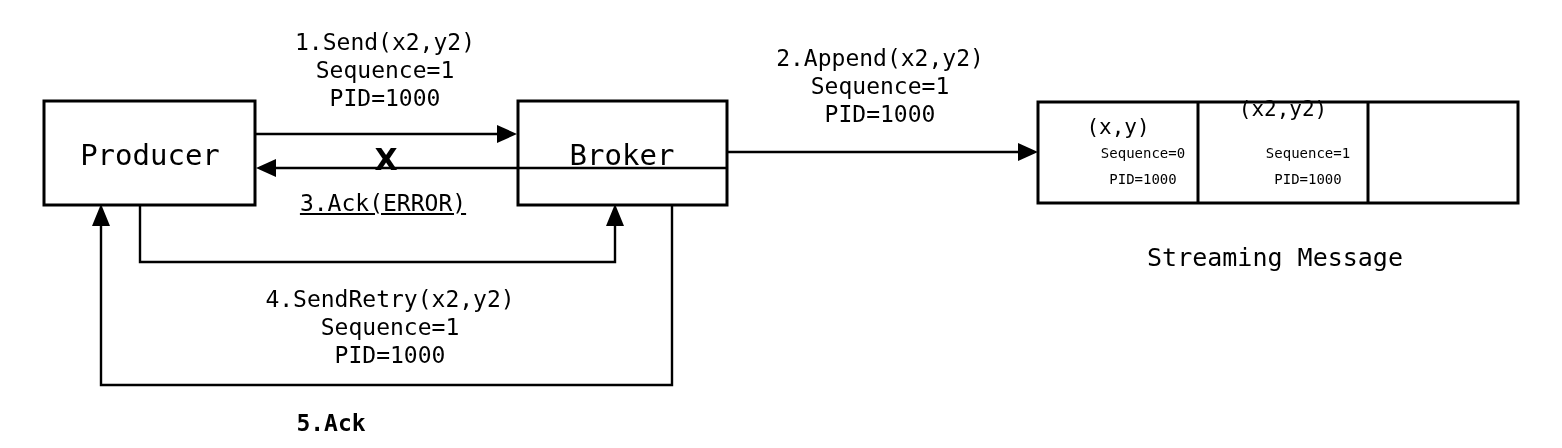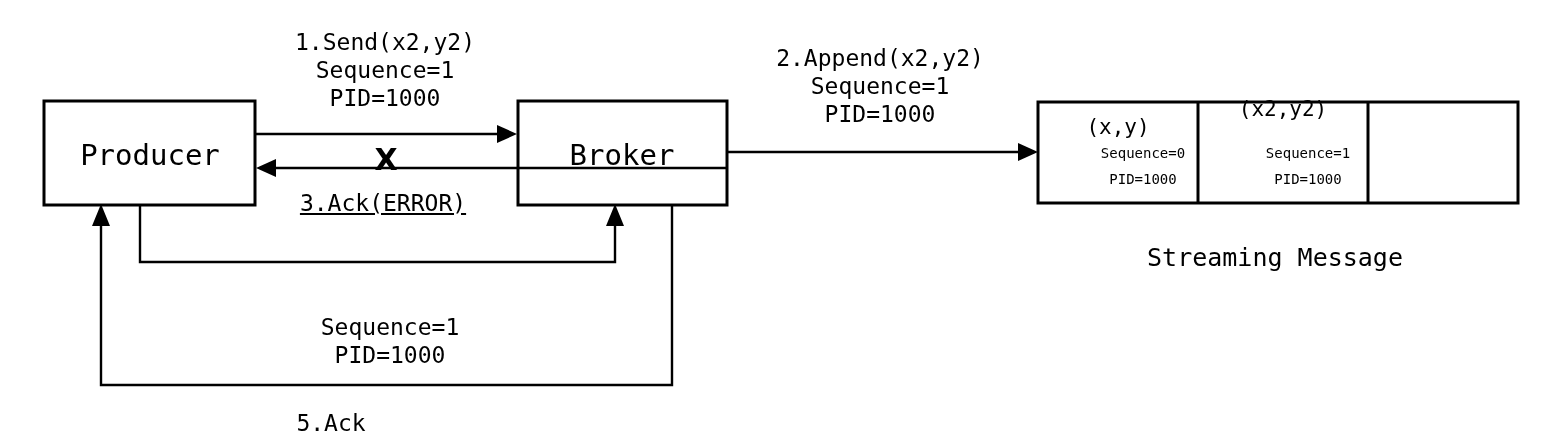--- a/index.html
+++ b/index.html
@@ -120,24 +120,25 @@
   <div class="txt edge-label" style="left:385px; top:98px;">PID=1000</div>
 
   <div class="txt edge-label" style="left:880px; top:58px;text-align:right;">2.Append(x2,y2)</div>
   <div class="txt edge-label" style="left:880px; top:86px;">Sequence=1</div>
   <div class="txt edge-label" style="left:880px; top:114px;">PID=1000</div>
 
   <div class="txt cross-mark" style="left:386px; top:160px;">X</div>
 
   <div class="txt edge-label" style="left:383px; top:203px;text-decoration:underline;">3.Ack(ERROR)</div>
 
+  <div class="txt edge-label" style="left:390px; top:299px;">4.SendRetry(x2,y2)</div>
   <div class="txt edge-label" style="left:390px; top:327px;">Sequence=1</div>
   <div class="txt edge-label" style="left:390px; top:355px;">PID=1000</div>
 
-  <div class="txt edge-label" style="left:331px; top:423px;">5.Ack</div>
+  <div class="txt edge-label" style="left:331px; top:423px;font-weight:bold;">5.Ack</div>
 
   <div class="txt cell-head" style="left:1118px; top:127px;">(x,y)</div>
   <div class="txt cell-label" style="left:1118px; top:153px;">Sequence=0</div>
   <div class="txt cell-label" style="left:1118px; top:179px;">PID=1000</div>
 
   <div class="txt cell-head" style="left:1283px; top:109px;">(x2,y2)</div>
   <div class="txt cell-label" style="left:1283px; top:153px;">Sequence=1</div>
   <div class="txt cell-label" style="left:1283px; top:179px;">PID=1000</div>
 
   <div class="txt cell-label" style="left:1443px; top:153px;"></div>

